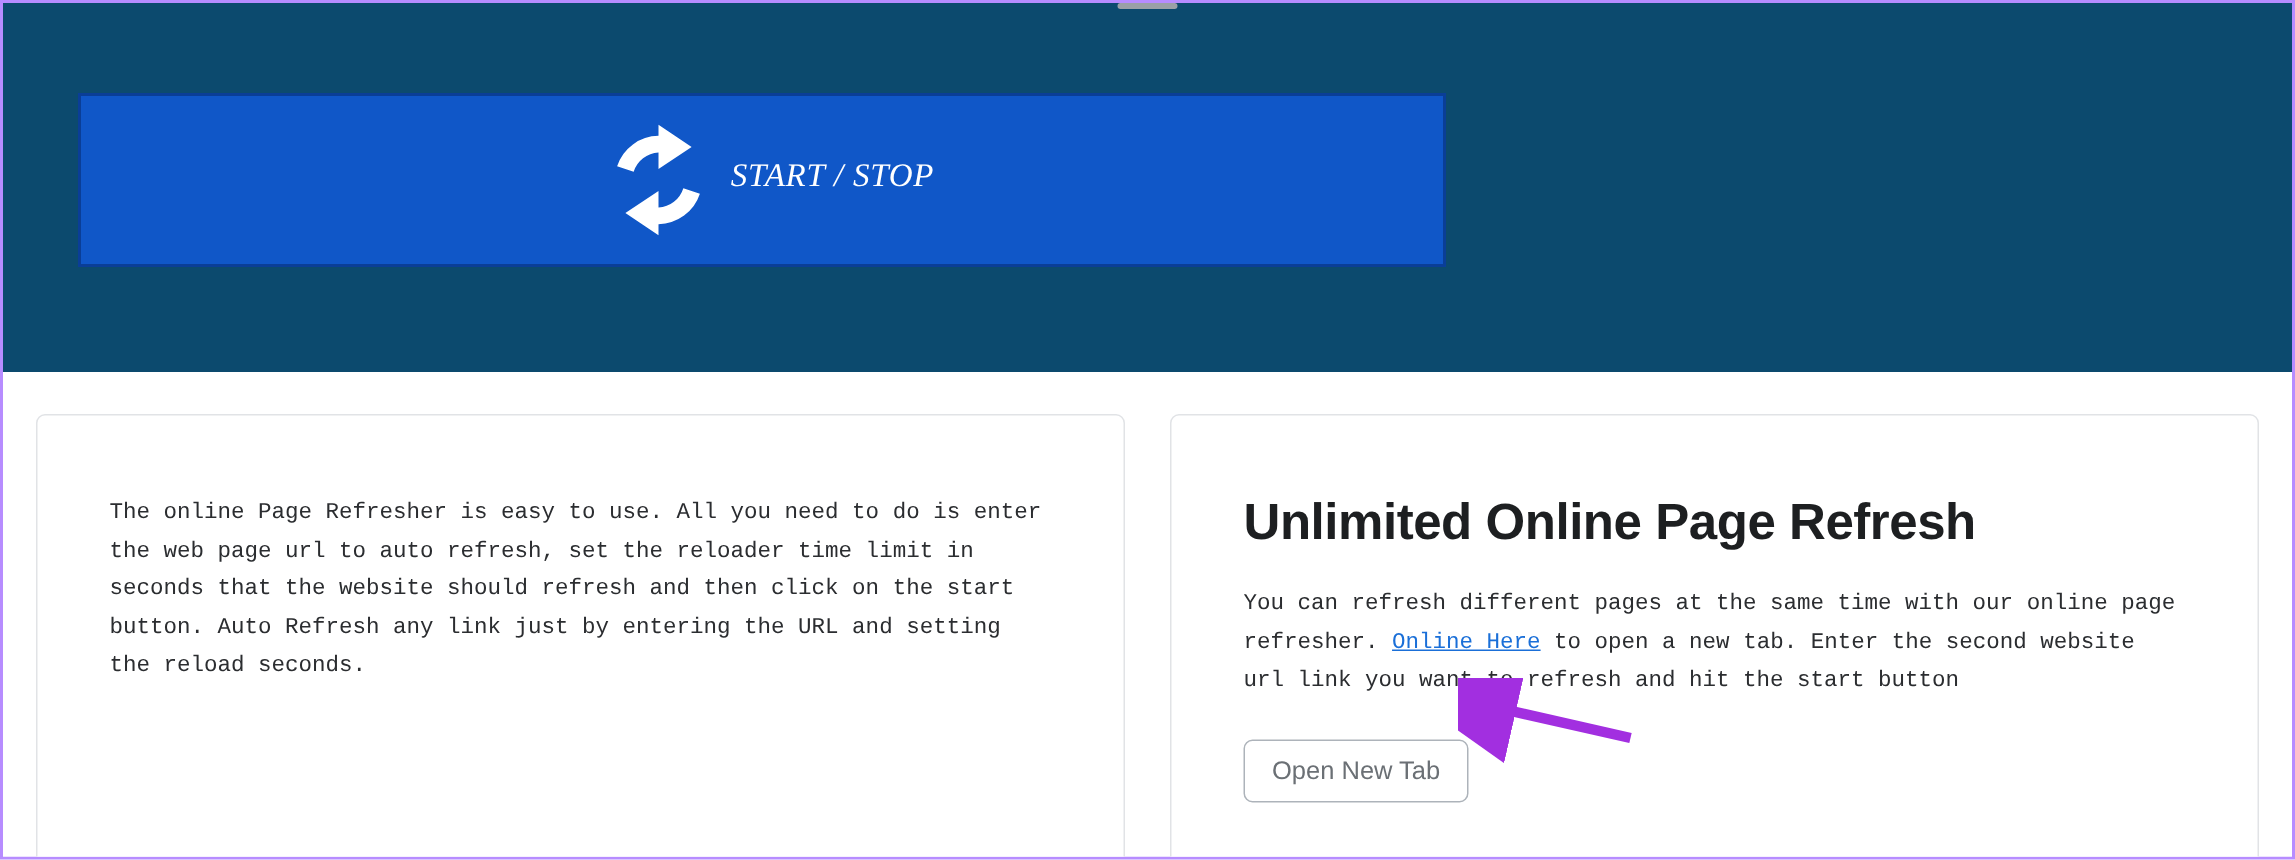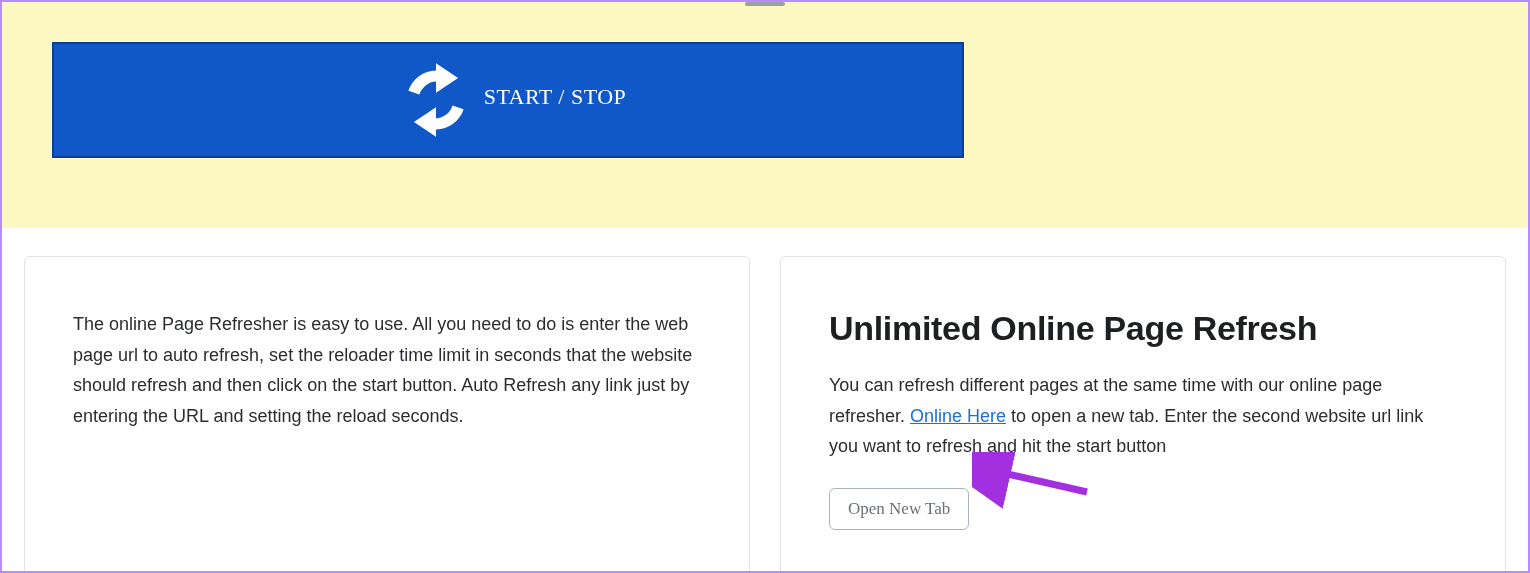--- a/index.html
+++ b/index.html
@@ -5,23 +5,24 @@
   * { box-sizing: border-box; margin: 0; padding: 0; }
   html, body { width: 1530px; height: 573px; }
   body {
     font-family: "Segoe UI", Arial, sans-serif;
     background: #ffffff;
     border: 2px solid #b78cff;
     position: relative;
     overflow: hidden;
   }
   .top-region {
-    background: #fef9c3;
-    padding: 40px 50px 70px 50px;
+    background: #0c4a6e;
+    padding: 60px 50px 70px 50px;
     position: relative;
+    font-style: italic;
   }
   .top-decor {
     position: absolute;
     top: 0;
     left: 50%;
     transform: translateX(-50%);
     width: 40px;
     height: 4px;
     background: #9aa0a6;
     border-radius: 2px;
@@ -65,39 +66,40 @@
     min-height: 310px;
   }
   .card h2 {
     font-size: 34px;
     font-weight: 700;
     color: #1d1f21;
     margin-bottom: 22px;
     letter-spacing: -0.3px;
   }
   .card p {
-    font-size: 18px;
+    font-size: 15px;
     line-height: 1.7;
     color: #2b2d30;
+    font-family: Liberation Mono, monospace;
   }
   .card a.inline-link {
     color: #1a6fd8;
     text-decoration: underline;
   }
   .open-tab-btn {
     margin-top: 26px;
     display: inline-block;
     border: 1px solid #adb3ba;
     border-radius: 6px;
     background: #ffffff;
     color: #6b7075;
     font-size: 17px;
     padding: 10px 18px;
     cursor: pointer;
-    font-family: Liberation Serif, serif;
+    font-family: Liberation Sans, sans-serif;
   }
   .annotation-arrow {
     position: absolute;
     left: 970px;
     top: 450px;
     pointer-events: none;
   }
 </style>
 </head>
 <body>

